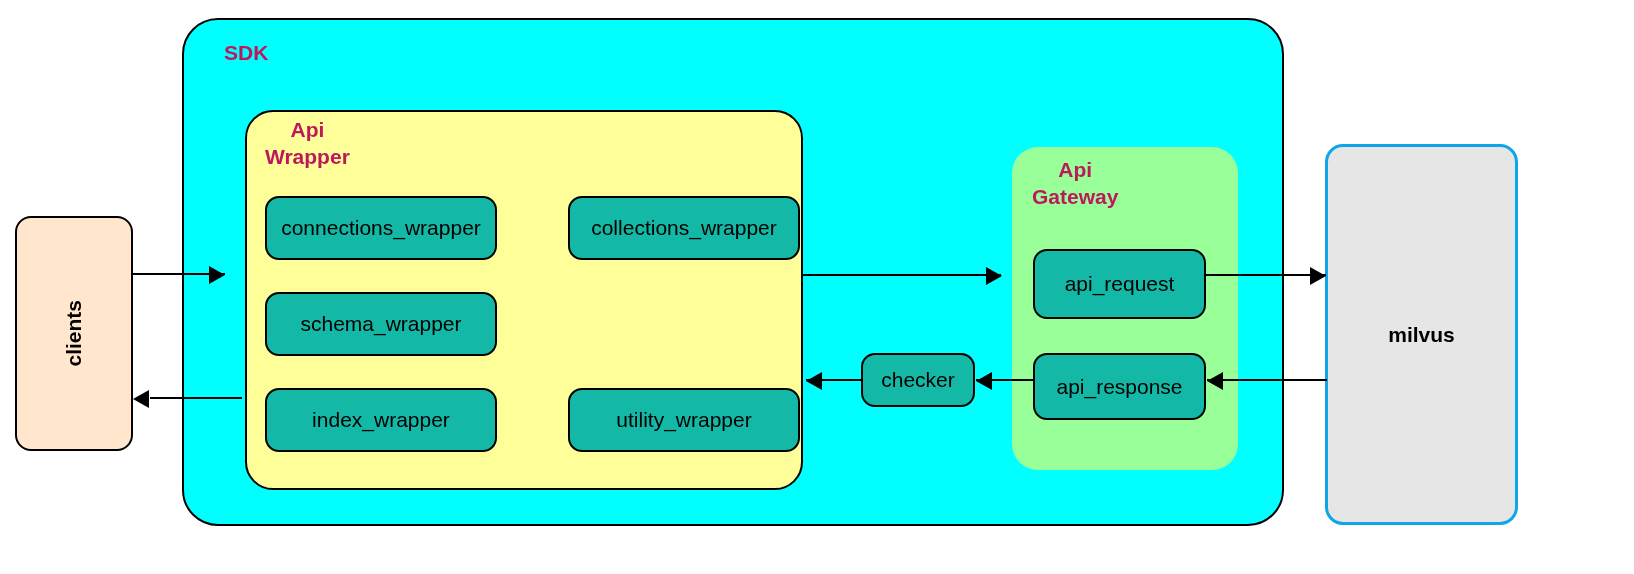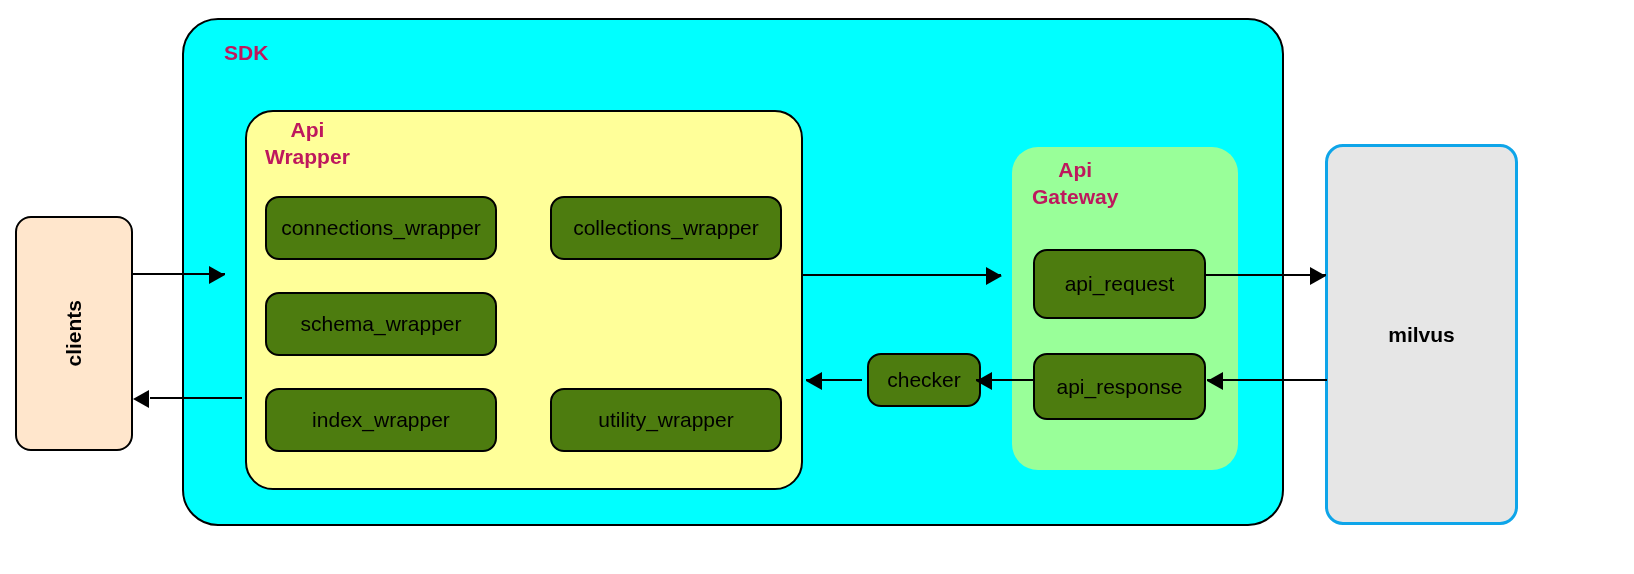--- a/index.html
+++ b/index.html
@@ -68,39 +68,39 @@
     color: #be185d;
     white-space: pre-line;
     text-align: center;
   }
   .title-sdk   { left: 40px;  top: 20px; }
   .title-wrap  { left: 18px;  top: 5px;  }
   .title-gate  { left: 20px;  top: 10px; }
 
   
   .leaf {
-    background: #4d7c0f;
+    background: #14b8a6;
     border: 2px solid #000000;
     border-radius: 14px;
     font-size: 21px;
   }
   .w-left  { left: 265px; width: 232px; }
-  .w-right { left: 550px; width: 232px; }
+  .w-right { left: 568px; width: 232px; }
   .row1 { top: 196px; height: 64px; }
   .row2 { top: 292px; height: 64px; }
   .row3 { top: 388px; height: 64px; }
 
   .api-req {
     left: 1033px; top: 249px; width: 173px; height: 70px;
   }
   .api-res {
     left: 1033px; top: 353px; width: 173px; height: 67px;
   }
   .checker-box {
-    left: 861px; top: 353px; width: 114px; height: 54px; margin-left: 6px;
+    left: 861px; top: 353px; width: 114px; height: 54px;
   }
 
   
   .clients-box {
     left: 15px;
     top: 216px;
     width: 118px;
     height: 235px;
     background: #ffe6cc;
     border: 2px solid #000000;

